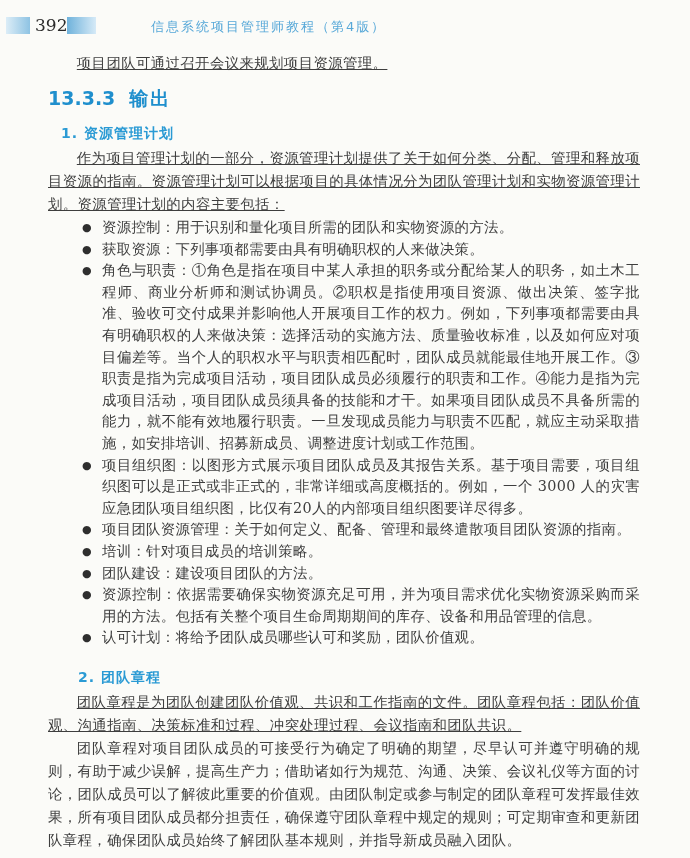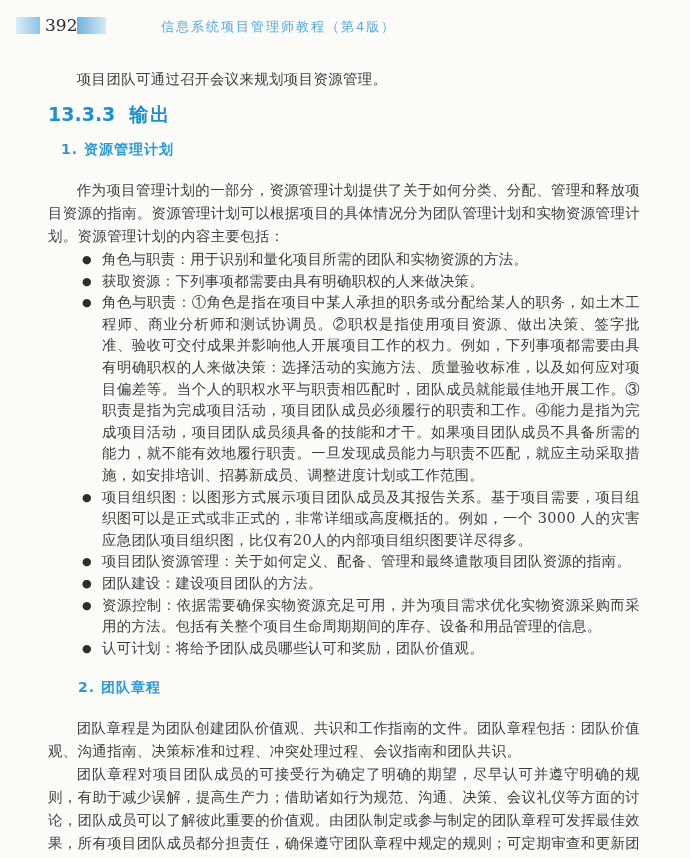--- a/index.html
+++ b/index.html
@@ -8,21 +8,21 @@
     position: relative;
     background: #fbfbf8;
     font-family: "DejaVu Serif", "Liberation Serif", serif;
     color: #3e3e3e;
     overflow: hidden;
   }
 
   
   .page-header {
     position: absolute;
-    top: 17px; left: 16px; right: 0;
+    top: 17px; left: 6px; right: 0;
     height: 18px;
     text-decoration: underline;
   }
   .corner-box {
     position: absolute;
     top: 0; left: 0;
     width: 24px; height: 17px;
     background: linear-gradient(to right, #dcedf7, #8ec3e3);
   }
   .page-number {
@@ -78,21 +78,21 @@
   .h-section .sec-title { margin-left: 14px; letter-spacing: 2px; margin-top: 44px; }
 
   p.body-para {
     margin-top: 8px;
     font-size: 14.4px;
     line-height: 23px;
     text-align: justify;
     text-indent: 2em;
     letter-spacing: 0.4px;
   }
-  p.tight { margin-top: 20px; }
+  p.tight { margin-top: 4px; text-decoration: underline; }
   p.follow { margin-top: 0; }
 
   ul.dot-list {
     list-style: none;
     margin: 1px 0 0 34px;
   }
   ul.dot-list li {
     position: relative;
     padding-left: 20px;
     font-size: 14.4px;
@@ -125,26 +125,26 @@
 
   <div class="h-section">
     <span class="sec-num">13.3.3</span><span class="sec-title">输出</span>
   </div>
 
   <div class="h-blue-small h-sub1">1. 资源管理计划</div>
 
   <p class="body-para tight">作为项目管理计划的一部分，资源管理计划提供了关于如何分类、分配、管理和释放项目资源的指南。资源管理计划可以根据项目的具体情况分为团队管理计划和实物资源管理计划。资源管理计划的内容主要包括：</p>
 
   <ul class="dot-list">
-    <li><span class="dot">●</span><span>角色与职责：用于识别和量化项目所需的团队和实物资源的方法。</span></li>
+    <li><span class="dot">●</span><span>资源控制：用于识别和量化项目所需的团队和实物资源的方法。</span></li>
     <li><span class="dot">●</span><span>获取资源：下列事项都需要由具有明确职权的人来做决策。</span></li>
     <li><span class="dot">●</span><span>角色与职责：①角色是指在项目中某人承担的职务或分配给某人的职务，如土木工程师、商业分析师和测试协调员。②职权是指使用项目资源、做出决策、签字批准、验收可交付成果并影响他人开展项目工作的权力。例如，下列事项都需要由具有明确职权的人来做决策：选择活动的实施方法、质量验收标准，以及如何应对项目偏差等。当个人的职权水平与职责相匹配时，团队成员就能最佳地开展工作。③职责是指为完成项目活动，项目团队成员必须履行的职责和工作。④能力是指为完成项目活动，项目团队成员须具备的技能和才干。如果项目团队成员不具备所需的能力，就不能有效地履行职责。一旦发现成员能力与职责不匹配，就应主动采取措施，如安排培训、招募新成员、调整进度计划或工作范围。</span></li>
     <li><span class="dot">●</span><span>项目组织图：以图形方式展示项目团队成员及其报告关系。基于项目需要，项目组织图可以是正式或非正式的，非常详细或高度概括的。例如，一个 3000 人的灾害应急团队项目组织图，比仅有20人的内部项目组织图要详尽得多。</span></li>
     <li><span class="dot">●</span><span>项目团队资源管理：关于如何定义、配备、管理和最终遣散项目团队资源的指南。</span></li>
-    <li><span class="dot">●</span></li>
+    <li><span class="dot">●</span><span>培训：针对项目成员的培训策略。</span></li>
     <li><span class="dot">●</span><span>团队建设：建设项目团队的方法。</span></li>
     <li><span class="dot">●</span><span>资源控制：依据需要确保实物资源充足可用，并为项目需求优化实物资源采购而采用的方法。包括有关整个项目生命周期期间的库存、设备和用品管理的信息。</span></li>
     <li><span class="dot">●</span><span>认可计划：将给予团队成员哪些认可和奖励，团队价值观。</span></li>
   </ul>
 
   <div class="h-blue-small h-sub2">2. 团队章程</div>
 
   <p class="body-para tight">团队章程是为团队创建团队价值观、共识和工作指南的文件。团队章程包括：团队价值观、沟通指南、决策标准和过程、冲突处理过程、会议指南和团队共识。</p>
   <p class="body-para follow">团队章程对项目团队成员的可接受行为确定了明确的期望，尽早认可并遵守明确的规则，有助于减少误解，提高生产力；借助诸如行为规范、沟通、决策、会议礼仪等方面的讨论，团队成员可以了解彼此重要的价值观。由团队制定或参与制定的团队章程可发挥最佳效果，所有项目团队成员都分担责任，确保遵守团队章程中规定的规则；可定期审查和更新团队章程，确保团队成员始终了解团队基本规则，并指导新成员融入团队。</p>
 

